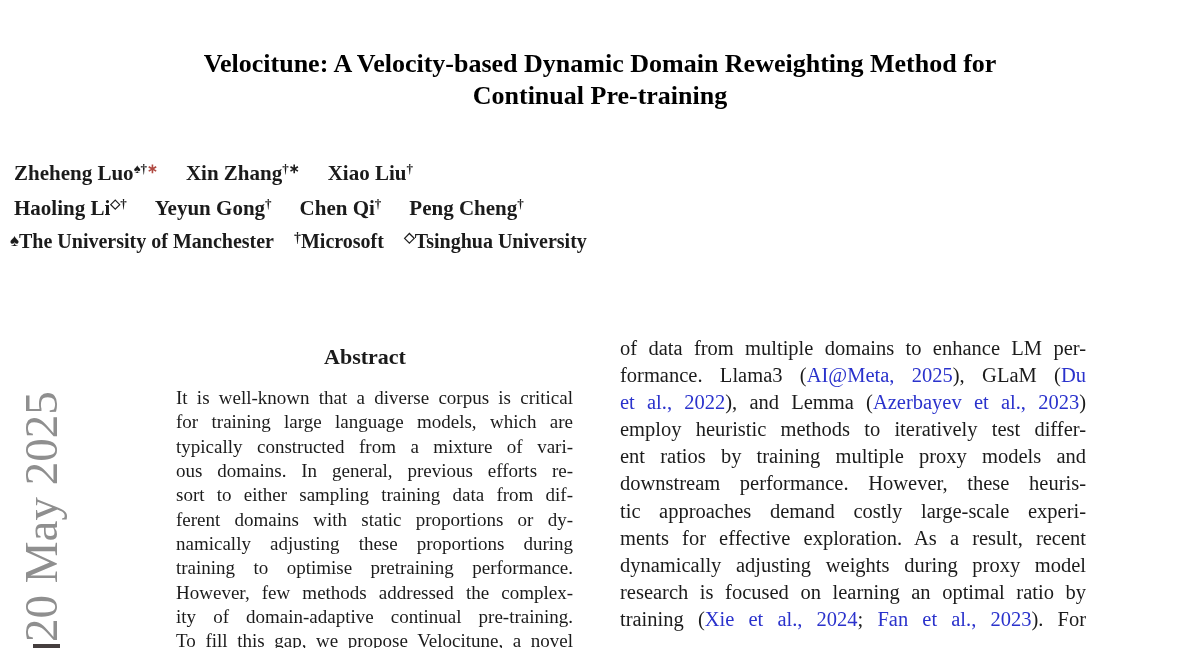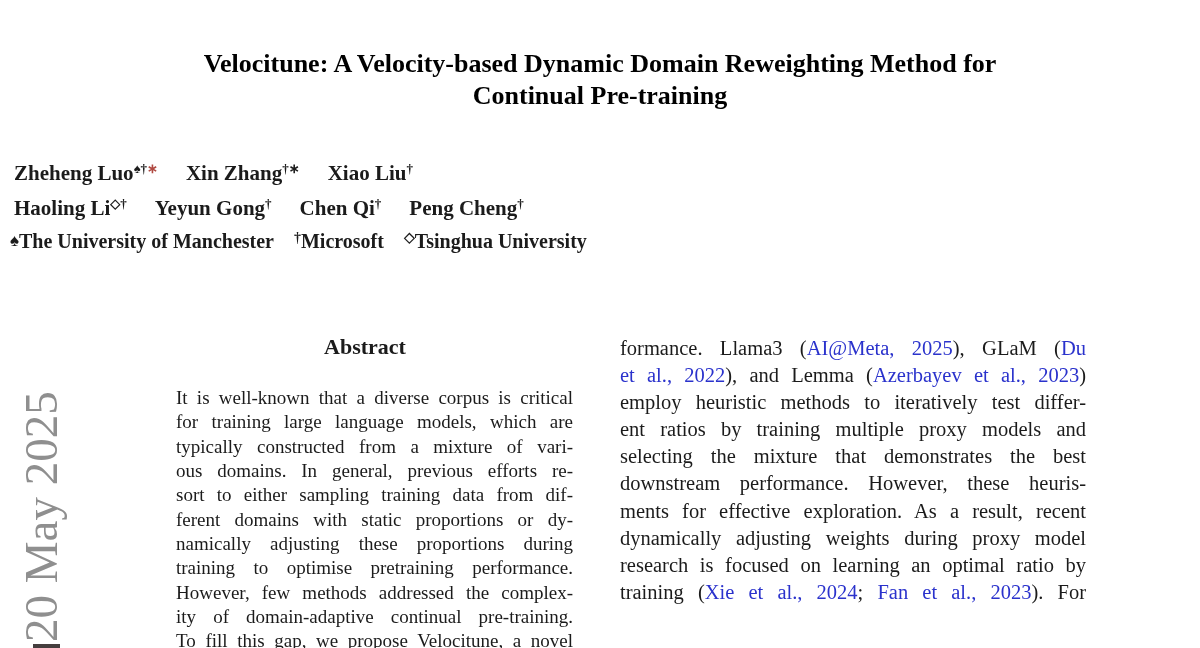--- a/index.html
+++ b/index.html
@@ -32,21 +32,21 @@
   .author { display: inline-block; margin: 0 14px; }
   .sup { font-size: 13px; vertical-align: 7px; font-weight: bold; }
   .sup.red { color: var(--red, #b04a42); }
   .affil-row { line-height: 29.5px; font-size: 20px; font-weight: bold; white-space: nowrap; }
   .affil { display: inline-block; margin: 0 10px; }
   .affil .marker { font-size: 14px; vertical-align: 6px; }
   .affil .marker.big { font-size: 17px; vertical-align: 2px; }
   
   .abstract-heading {
     position: absolute;
-    top: 334px; left: 155px; width: 420px;
+    top: 344px; left: 155px; width: 420px;
     text-align: center;
     font-weight: bold;
     font-size: 22px;
   }
   .abstract-body {
     position: absolute;
     top: 386px; left: 176px; width: 397px;
     font-size: 19px;
     line-height: 24.35px;
   }
@@ -108,26 +108,27 @@
       <div class="tline">sort to either sampling training data from dif-</div>
       <div class="tline">ferent domains with static proportions or dy-</div>
       <div class="tline">namically adjusting these proportions during</div>
       <div class="tline">training to optimise pretraining performance.</div>
       <div class="tline">However, few methods addressed the complex-</div>
       <div class="tline">ity of domain-adaptive continual pre-training.</div>
       <div class="tline">To fill this gap, we propose Velocitune, a novel</div>
     </div>
 
   <div class="intro-body" id="intro-lines">
+      <div class="tline"><span>of data from multiple domains to enhance LM per-</span></div>
       <div class="tline"><span>formance. Llama3 (</span><span class="citation">AI@Meta, 2025</span><span>), GLaM (</span><span class="citation">Du</span></div>
       <div class="tline"><span class="citation">et al., 2022</span><span>), and Lemma (</span><span class="citation">Azerbayev et al., 2023</span><span>)</span></div>
       <div class="tline"><span>employ heuristic methods to iteratively test differ-</span></div>
       <div class="tline"><span>ent ratios by training multiple proxy models and</span></div>
-      <div class="tline"><span>selecting the mixture that demonstrates the best</span></div>
       <div class="tline"><span>downstream performance. However, these heuris-</span></div>
+      <div class="tline"><span>tic approaches demand costly large-scale experi-</span></div>
       <div class="tline"><span>ments for effective exploration. As a result, recent</span></div>
       <div class="tline"><span>dynamically adjusting weights during proxy model</span></div>
       <div class="tline"><span>research is focused on learning an optimal ratio by</span></div>
       <div class="tline"><span>training (</span><span class="citation">Xie et al., 2024</span><span>; </span><span class="citation">Fan et al., 2023</span><span>). For</span></div>
     </div>
 
   <div class="date-stamp">20 May 2025</div>
 
   <div class="stamp-cutoff"></div>
 

